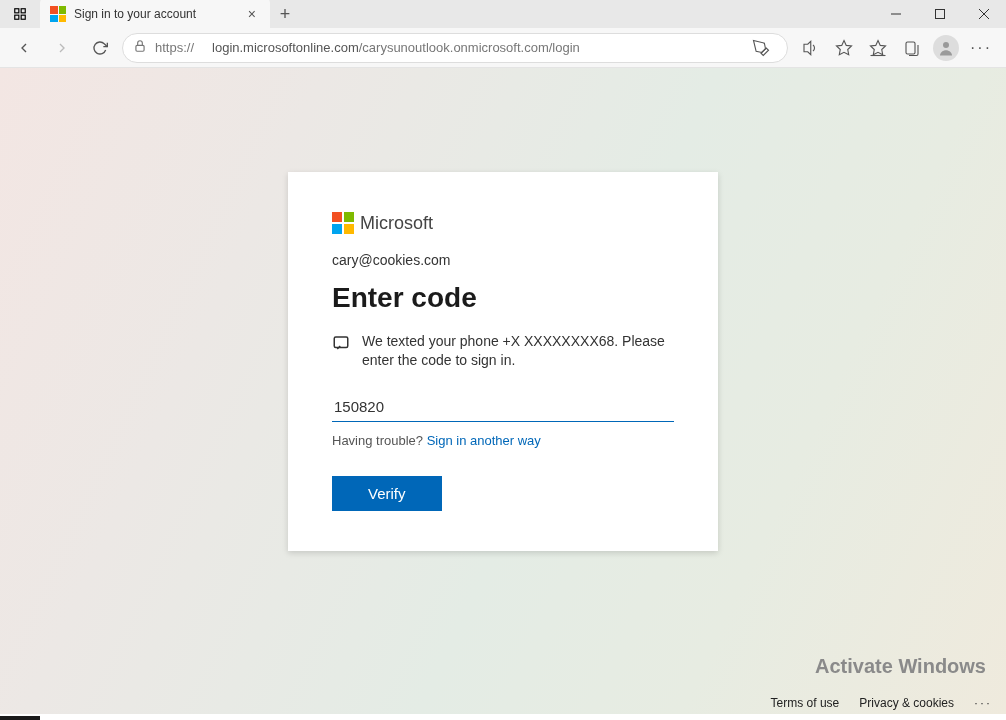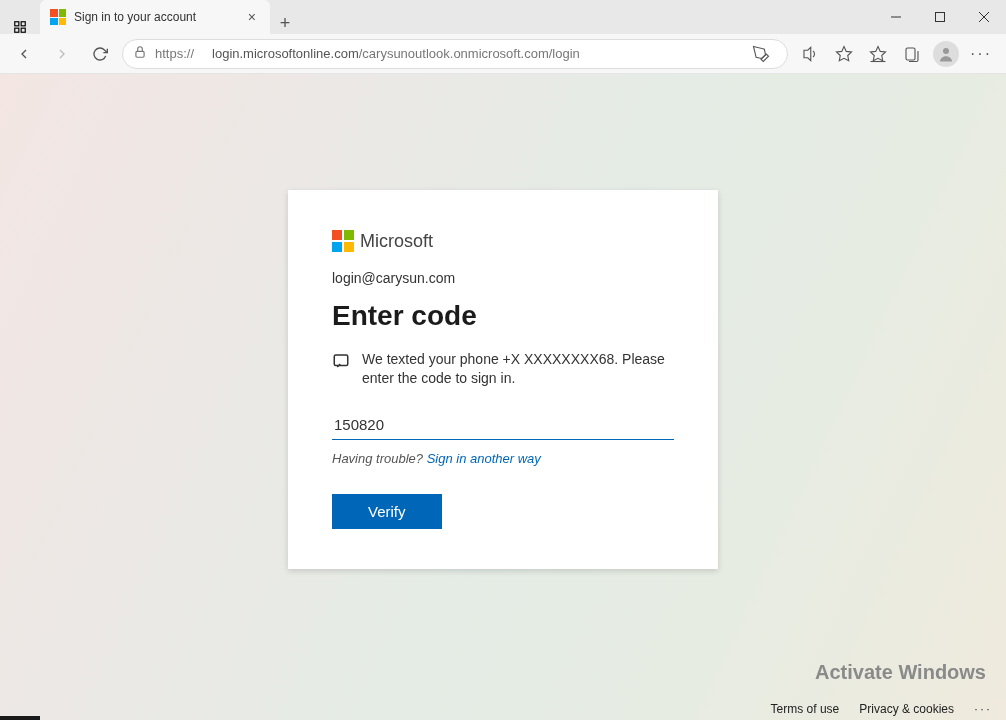--- a/index.html
+++ b/index.html
@@ -1,19 +1,19 @@
 <!DOCTYPE html>
 <html><head>
   <meta charset="utf-8">
   <style>
     * { margin: 0; padding: 0; box-sizing: border-box; font-family: "Segoe UI", Tahoma, sans-serif; }
     body { width: 1006px; height: 720px; overflow: hidden; background: #fff; position: relative; }
 
     
-    .titlebar { height: 34px; background: #e8e8e8; display: flex; align-items: flex-end; }
+    .titlebar { height: 28px; background: #e8e8e8; display: flex; align-items: center; }
     .tab-icon-box { width: 40px; display: flex; align-items: center; justify-content: center; }
     .tab-icon-box svg { width: 14px; height: 14px; }
     .tab { background: #f7f7f7; height: 34px; display: flex; align-items: center; padding: 0 10px; border-top-left-radius: 6px; border-top-right-radius: 6px; min-width: 230px; gap: 8px; }
     .tab-favicon { width: 16px; height: 16px; display: grid; grid-template-columns: 1fr 1fr; grid-template-rows: 1fr 1fr; gap: 1px; }
     .tab-favicon span:nth-child(1){ background:#f25022;}
     .tab-favicon span:nth-child(2){ background:#7fba00;}
     .tab-favicon span:nth-child(3){ background:#00a4ef;}
     .tab-favicon span:nth-child(4){ background:#ffb900;}
     .tab-title { font-size: 12px; color: #333; flex: 1; white-space: nowrap; overflow: hidden; text-overflow: ellipsis; }
     .tab-close { font-size: 14px; color: #555; cursor: pointer; padding: 0 4px;}
@@ -35,36 +35,36 @@
     .url .bold { color: #555; padding-left: 18px; }
     .addr-icons { display: flex; gap: 2px; align-items: center; }
     .addr-icon { width: 32px; height: 32px; display:flex; align-items:center; justify-content:center; cursor:pointer; color:#555; border-radius:4px;}
     .addr-icon svg { width:18px; height:18px; }
     .avatar { width: 26px; height:26px; border-radius:50%; background:#ddd; display:flex; align-items:center; justify-content:center;}
     .avatar svg { width:18px; height:18px; fill:#999;}
     .dots { font-size: 16px; letter-spacing: 2px; color:#555; padding:0 6px; cursor:pointer;}
 
     
     .content { position: relative; width: 100%; height: calc(720px - 34px - 40px); background: linear-gradient(115deg, #f3e6e3 0%, #ece8e5 25%, #e4ece5 55%, #e7ece2 75%, #efeadd 100%); }
-    .login-card { position: absolute; left: 50%; top: 116px; transform: translateX(-50%); width: 430px; background: #fff; padding: 40px 44px; box-shadow: 0 2px 6px rgba(0,0,0,0.15); }
+    .login-card { position: absolute; left: 50%; top: 104px; transform: translateX(-50%); width: 430px; background: #fff; padding: 40px 44px; box-shadow: 0 2px 6px rgba(0,0,0,0.15); }
     .brand { display: flex; align-items: center; gap: 6px; margin-bottom: 18px;}
     .brand-logo { width: 22px; height: 22px; display: grid; grid-template-columns: 1fr 1fr; grid-template-rows: 1fr 1fr; gap: 2px; }
     .brand-logo span:nth-child(1){ background:#f25022;}
     .brand-logo span:nth-child(2){ background:#7fba00;}
     .brand-logo span:nth-child(3){ background:#00a4ef;}
     .brand-logo span:nth-child(4){ background:#ffb900;}
     .brand-name { font-size: 18px; color: #444; font-weight: 500; }
     .account { font-size: 14px; color: #333; margin-bottom: 14px; }
     .heading { font-size: 28px; font-weight: 600; color: #1b1b1b; margin-bottom: 18px; }
     .msg-row { display: flex; gap: 12px; margin-bottom: 22px; }
     .msg-icon { color: #333; flex-shrink:0; margin-top:2px;}
     .msg-icon svg { width:18px; height:18px; }
     .msg-text { font-size: 14px; color: #333; line-height: 1.35; }
     .code-input { width: 100%; border: none; border-bottom: 1px solid #0067b8; font-size: 15px; padding: 6px 2px; outline: none; color: #333; margin-bottom: 11px; }
-    .trouble { font-size: 13px; color: #555; margin-bottom: 28px; font-style: italic; }
+    .trouble { font-size: 13px; color: #555; margin-bottom: 28px; }
     .trouble a { color: #0067b8; text-decoration: none; cursor: pointer; }
     .actions { display: flex; justify-content: flex-start; }
     .verify-btn { background: #0067b8; color: #fff; border: none; padding: 9px 36px; font-size: 15px; cursor: pointer; }
 
     
     .watermark { position: absolute; right: 20px; bottom: 36px; text-align: left; }
     .watermark .l1 { font-size: 20px; color: #8a8a8a; font-weight: bold; }
     .watermark .l2 { font-size: 13px; color: #9a9a9a; }
 
     
@@ -188,21 +188,21 @@
   <div class="login-card">
     <div class="brand">
       <div class="brand-logo">
           <span></span>
           <span></span>
           <span></span>
           <span></span>
         </div>
       <span class="brand-name">Microsoft</span>
     </div>
-    <div class="account">login@carysun.com</div>
+    <div class="account">cary@cookies.com</div>
     <div class="heading">Enter code</div>
     <div class="msg-row">
       <span class="msg-icon"><svg viewBox="0 0 24 24" fill="none" stroke="currentColor" stroke-width="2">
             <rect x="3" y="4" width="18" height="14" rx="2"></rect>
             <path d="M7 20l4-4"></path>
           </svg></span>
       <span class="msg-text">We texted your phone +X XXXXXXXX68. Please enter the code to sign in.</span>
     </div>
     <input class="code-input" type="text" value="150820" style="">
     <div class="trouble">

